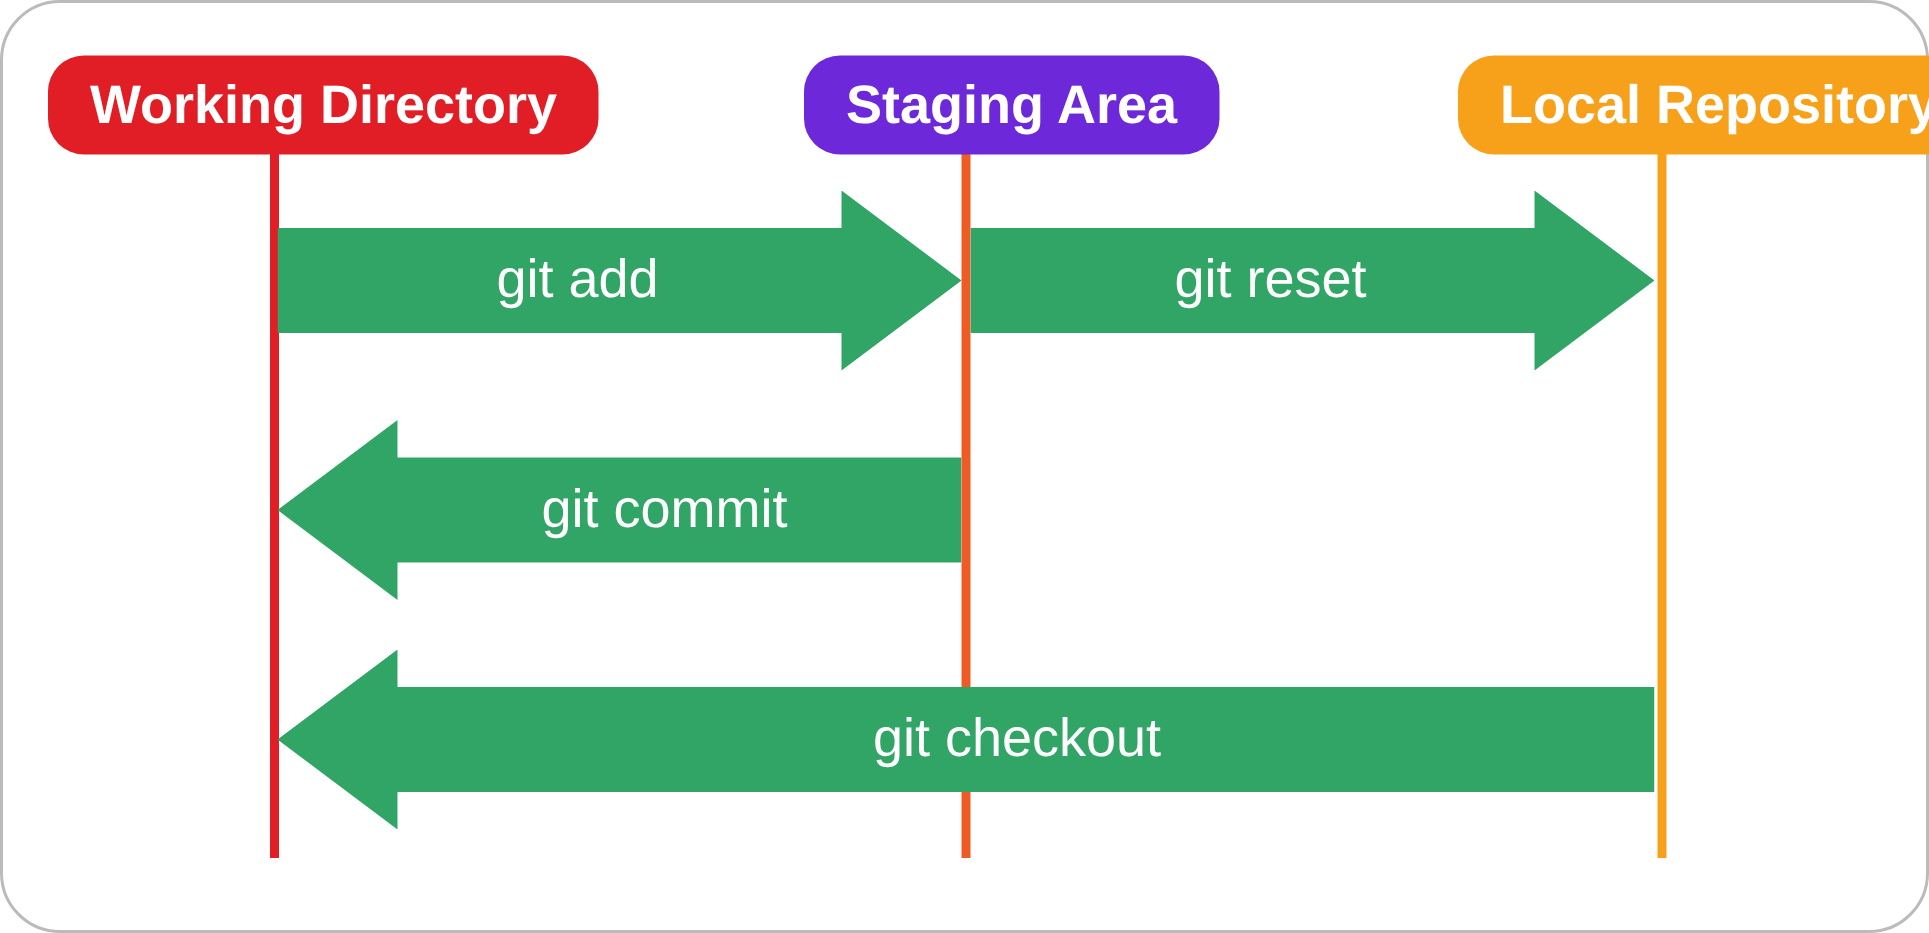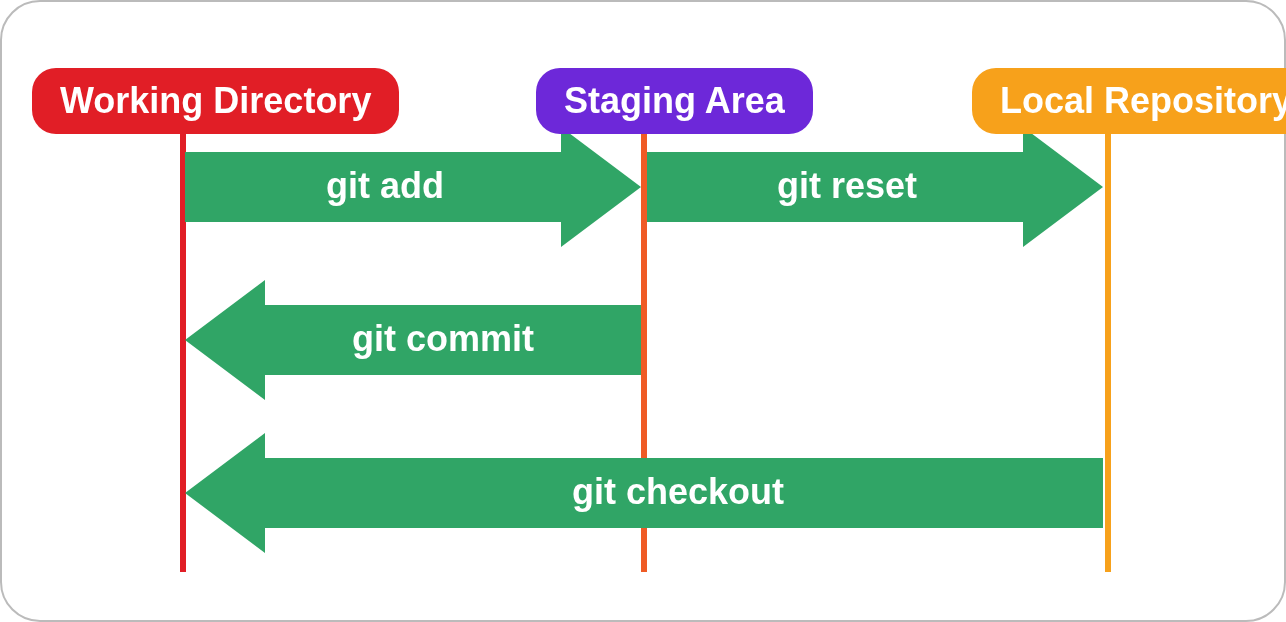--- a/index.html
+++ b/index.html
@@ -27,34 +27,33 @@
     }
     .stage-box {
       position: absolute;
       border-radius: 24px;
       padding: 12px 28px;
       color: #ffffff;
       font-size: 36px;
       font-weight: 600;
       text-align: center;
       white-space: nowrap;
-      margin-top: 31px;
     }
     .stage-line {
       position: absolute;
       width: 6px;
     }
     .arrow-svg {
       position: absolute;
     }
     .arrow-label {
       position: absolute;
       color: #ffffff;
       font-size: 36px;
-      font-weight: 700;
+      font-weight: 400;
       text-align: center;
       pointer-events: none;
     }
   </style>
 </head>
 <body>
 
 <div class="diagram-container">
 
   <div class="stage-line" style="left:178px; top:80px; height:490px; background:#e11e26;"></div>

